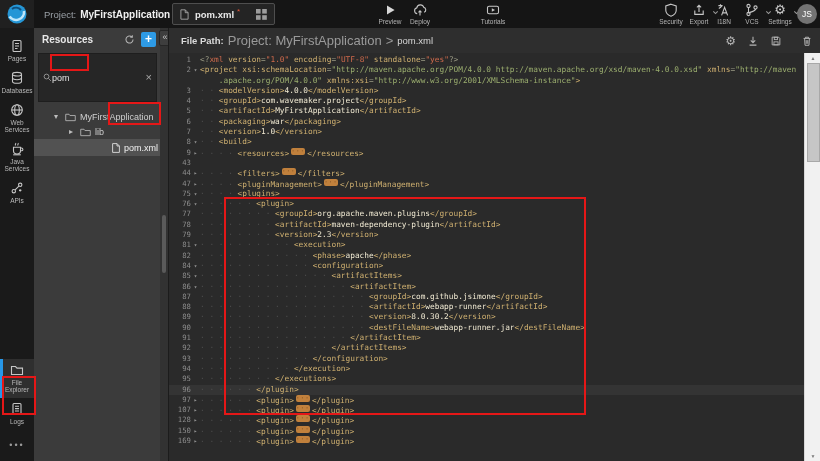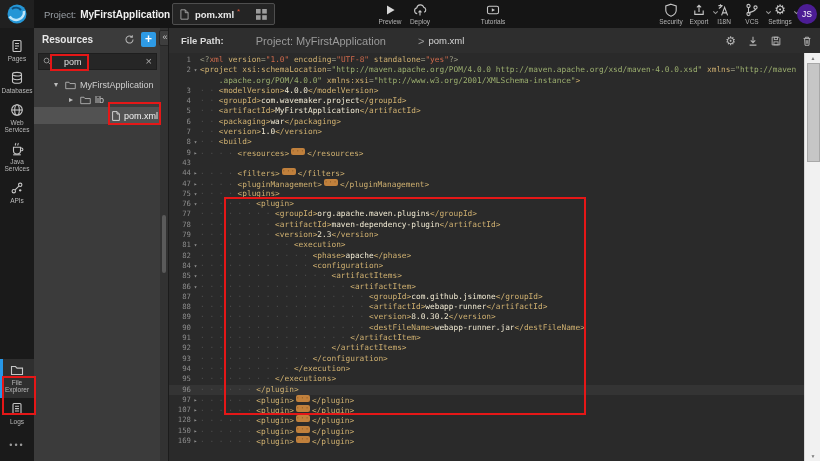--- a/index.html
+++ b/index.html
@@ -16,41 +16,41 @@
   .crumb-chev{position:absolute;left:156px;top:6px;color:#8a8a8a;font-size:12px;}
   .tab{position:absolute;left:172px;top:3px;height:20px;background:#242424;border:1px solid #4e4e4e;border-radius:2px;
        display:flex;align-items:center;padding:0 7px;gap:6px;}
   .tab .tname{color:#e8e8e8;font-size:9.5px;font-weight:bold;}
   .tab .tmod{color:#e2593c;font-size:8px;vertical-align:top;margin-left:-3px;transform:translateY(-3px);}
   .tab .grid{margin-left:10px;}
   .tb-action{position:absolute;top:3px;transform:translateX(-50%);display:flex;flex-direction:column;align-items:center;width:44px;cursor:pointer;}
   .tb-ic{height:13px;display:flex;align-items:center;justify-content:center;color:#cfcfcf;font-size:12px;line-height:13px;}
   .tb-lbl{margin-top:2px;font-size:6.5px;color:#b4b4b4;white-space:nowrap;}
   .tb-chev{position:absolute;right:2px;top:6px;}
-  .avatar{position:absolute;right:3px;top:4px;width:20px;height:20px;border-radius:50%;background:#4c1d95;
+  .avatar{position:absolute;right:3px;top:4px;width:20px;height:20px;border-radius:50%;background:#737373;
           color:#fff;font-size:8.5px;font-weight:normal;display:flex;align-items:center;justify-content:center;}
 
   
   .leftstrip{position:absolute;left:0;top:28px;width:34px;height:433px;background:#1a1a1a;display:flex;flex-direction:column;}
   .sb-top{padding-top:7px;display:flex;flex-direction:column;}
   .sb-bottom{margin-top:auto;padding-bottom:4px;display:flex;flex-direction:column;}
   .sb-item{position:relative;display:flex;flex-direction:column;align-items:center;padding:4px 0 5px;cursor:pointer;}
   .sb-lbl{margin-top:2px;font-size:6.5px;line-height:7px;color:#b8b8b8;text-align:center;white-space:pre-line;}
   .sb-item.active{background:#2f2f2f;}
   .sb-item.active::before{content:"";position:absolute;left:0;top:0;bottom:0;width:3px;background:#2797e8;}
 
   
   .resources{position:absolute;left:34px;top:28px;width:126px;height:433px;background:#3b3b3b;}
   .res-head{display:flex;align-items:center;height:22px;padding:0 4px 0 8px;gap:6px;}
   .res-title{flex:1;color:#e8e8e8;font-size:10px;font-weight:bold;}
   .res-refresh{color:#b5b5b5;font-size:11px;cursor:pointer;}
   .res-add{width:15px;height:15px;background:#2e9be6;border-radius:2px;color:#fff;font-size:12px;line-height:14px;
            text-align:center;font-weight:bold;cursor:pointer;}
   .searchbox{position:relative;margin:3px 3px 0 4px;height:15px;background:#262626;border:1px solid #1e1e1e;
-             display:flex;align-items:center;padding:0 4px;gap:12px;}
+             display:flex;align-items:center;padding:16px 4px;gap:0;}
   .searchbox input{flex:1;min-width:0;background:transparent;border:none;outline:none;color:#e0e0e0;
                    font-size:9px;font-family:"Liberation Sans",sans-serif;padding:0;}
   .search-x{color:#a8a8a8;font-size:11px;line-height:11px;cursor:pointer;}
   .tree{margin-top:7px;}
   .tree-row{display:flex;align-items:center;height:15px;gap:4px;cursor:pointer;}
   .tree-row .caret{color:#bdbdbd;font-size:8px;width:7px;}
   .tree-row .node-lbl{color:#cfcfcf;font-size:9px;white-space:nowrap;}
   .tree-row.selected{background:#525252;height:17px;}
   .tree-row.selected .node-lbl{color:#f2f2f2;}
 
@@ -58,21 +58,21 @@
   .collapse-strip{position:absolute;left:160px;top:28px;width:8px;height:433px;background:#323232;}
   .collapse-btn{position:absolute;left:-1px;top:2px;width:10px;height:14px;background:#3e3e3e;border:1px solid #262626;
                 border-radius:2px;color:#c2c2c2;font-size:9px;line-height:12px;text-align:center;cursor:pointer;}
   .strip-thumb{position:absolute;left:2px;top:187px;width:4px;height:58px;background:#5a5a5a;border-radius:2px;}
 
   
   .main{position:absolute;left:168px;top:28px;width:652px;height:433px;background:#2a2a2a;border-left:1px solid #1c1c1c;}
   .filepath{position:absolute;left:0;top:0;width:652px;height:25px;background:#2e2e2e;display:flex;align-items:center;
             padding:0 8px 0 12px;box-sizing:border-box;gap:4px;}
   .fp-label{color:#dadada;font-size:9.5px;font-weight:bold;}
-  .fp-mid{color:#9a9a9a;font-size:11px;margin-left:28px;}
+  .fp-mid{color:#9a9a9a;font-size:13px;}
   .fp-file{color:#d6d6d6;font-size:9.5px;}
   .fp-icons{margin-left:auto;display:flex;align-items:center;gap:11px;}
   .fp-ic{color:#b5b5b5;font-size:12px;line-height:12px;cursor:pointer;}
   .fp-ic.trash{margin-left:8px;}
 
   .editor{position:absolute;left:0;top:25px;width:652px;height:408px;overflow:hidden;background:#2a2a2a;}
   .code{position:absolute;left:0;top:2px;right:16px;font-family:"DejaVu Sans Mono",monospace;font-size:7.8px;line-height:10.3px;}
   .cline{height:10.3px;white-space:pre;display:flex;}
   .cline.active{background:#343434;}
   .g{display:inline-block;width:22px;text-align:right;color:#8c8c8c;font-size:7.3px;flex:none;}

